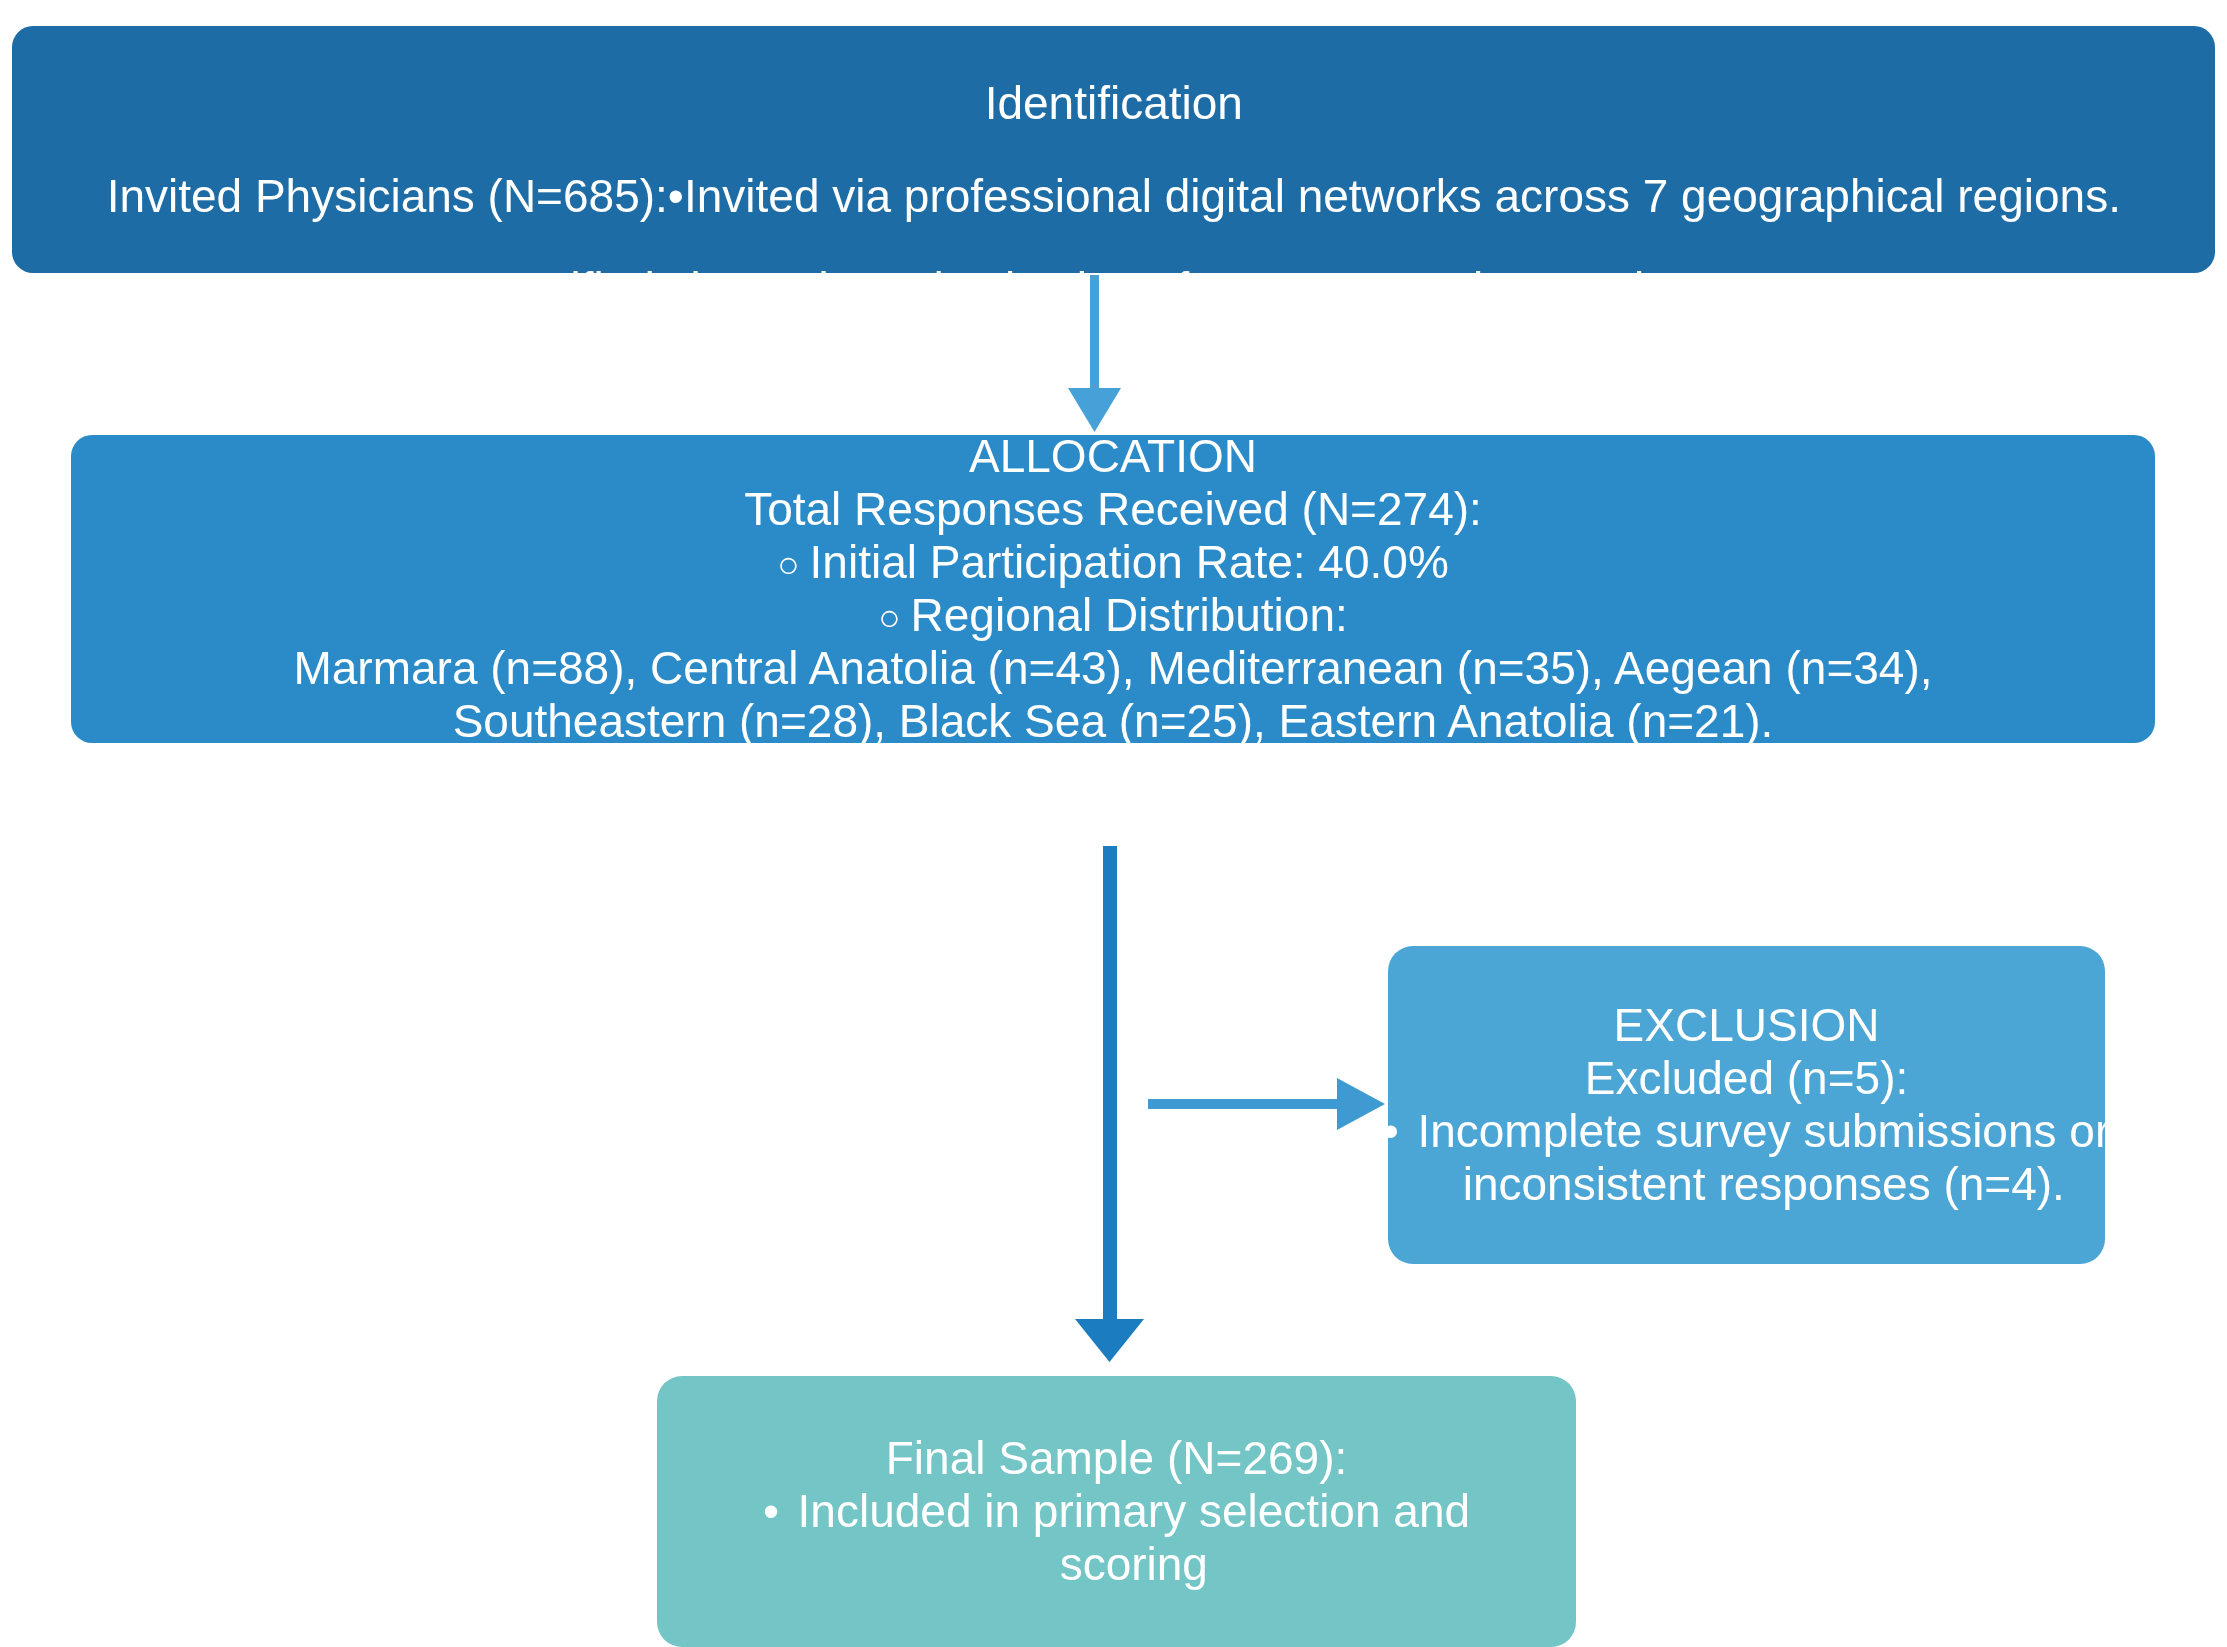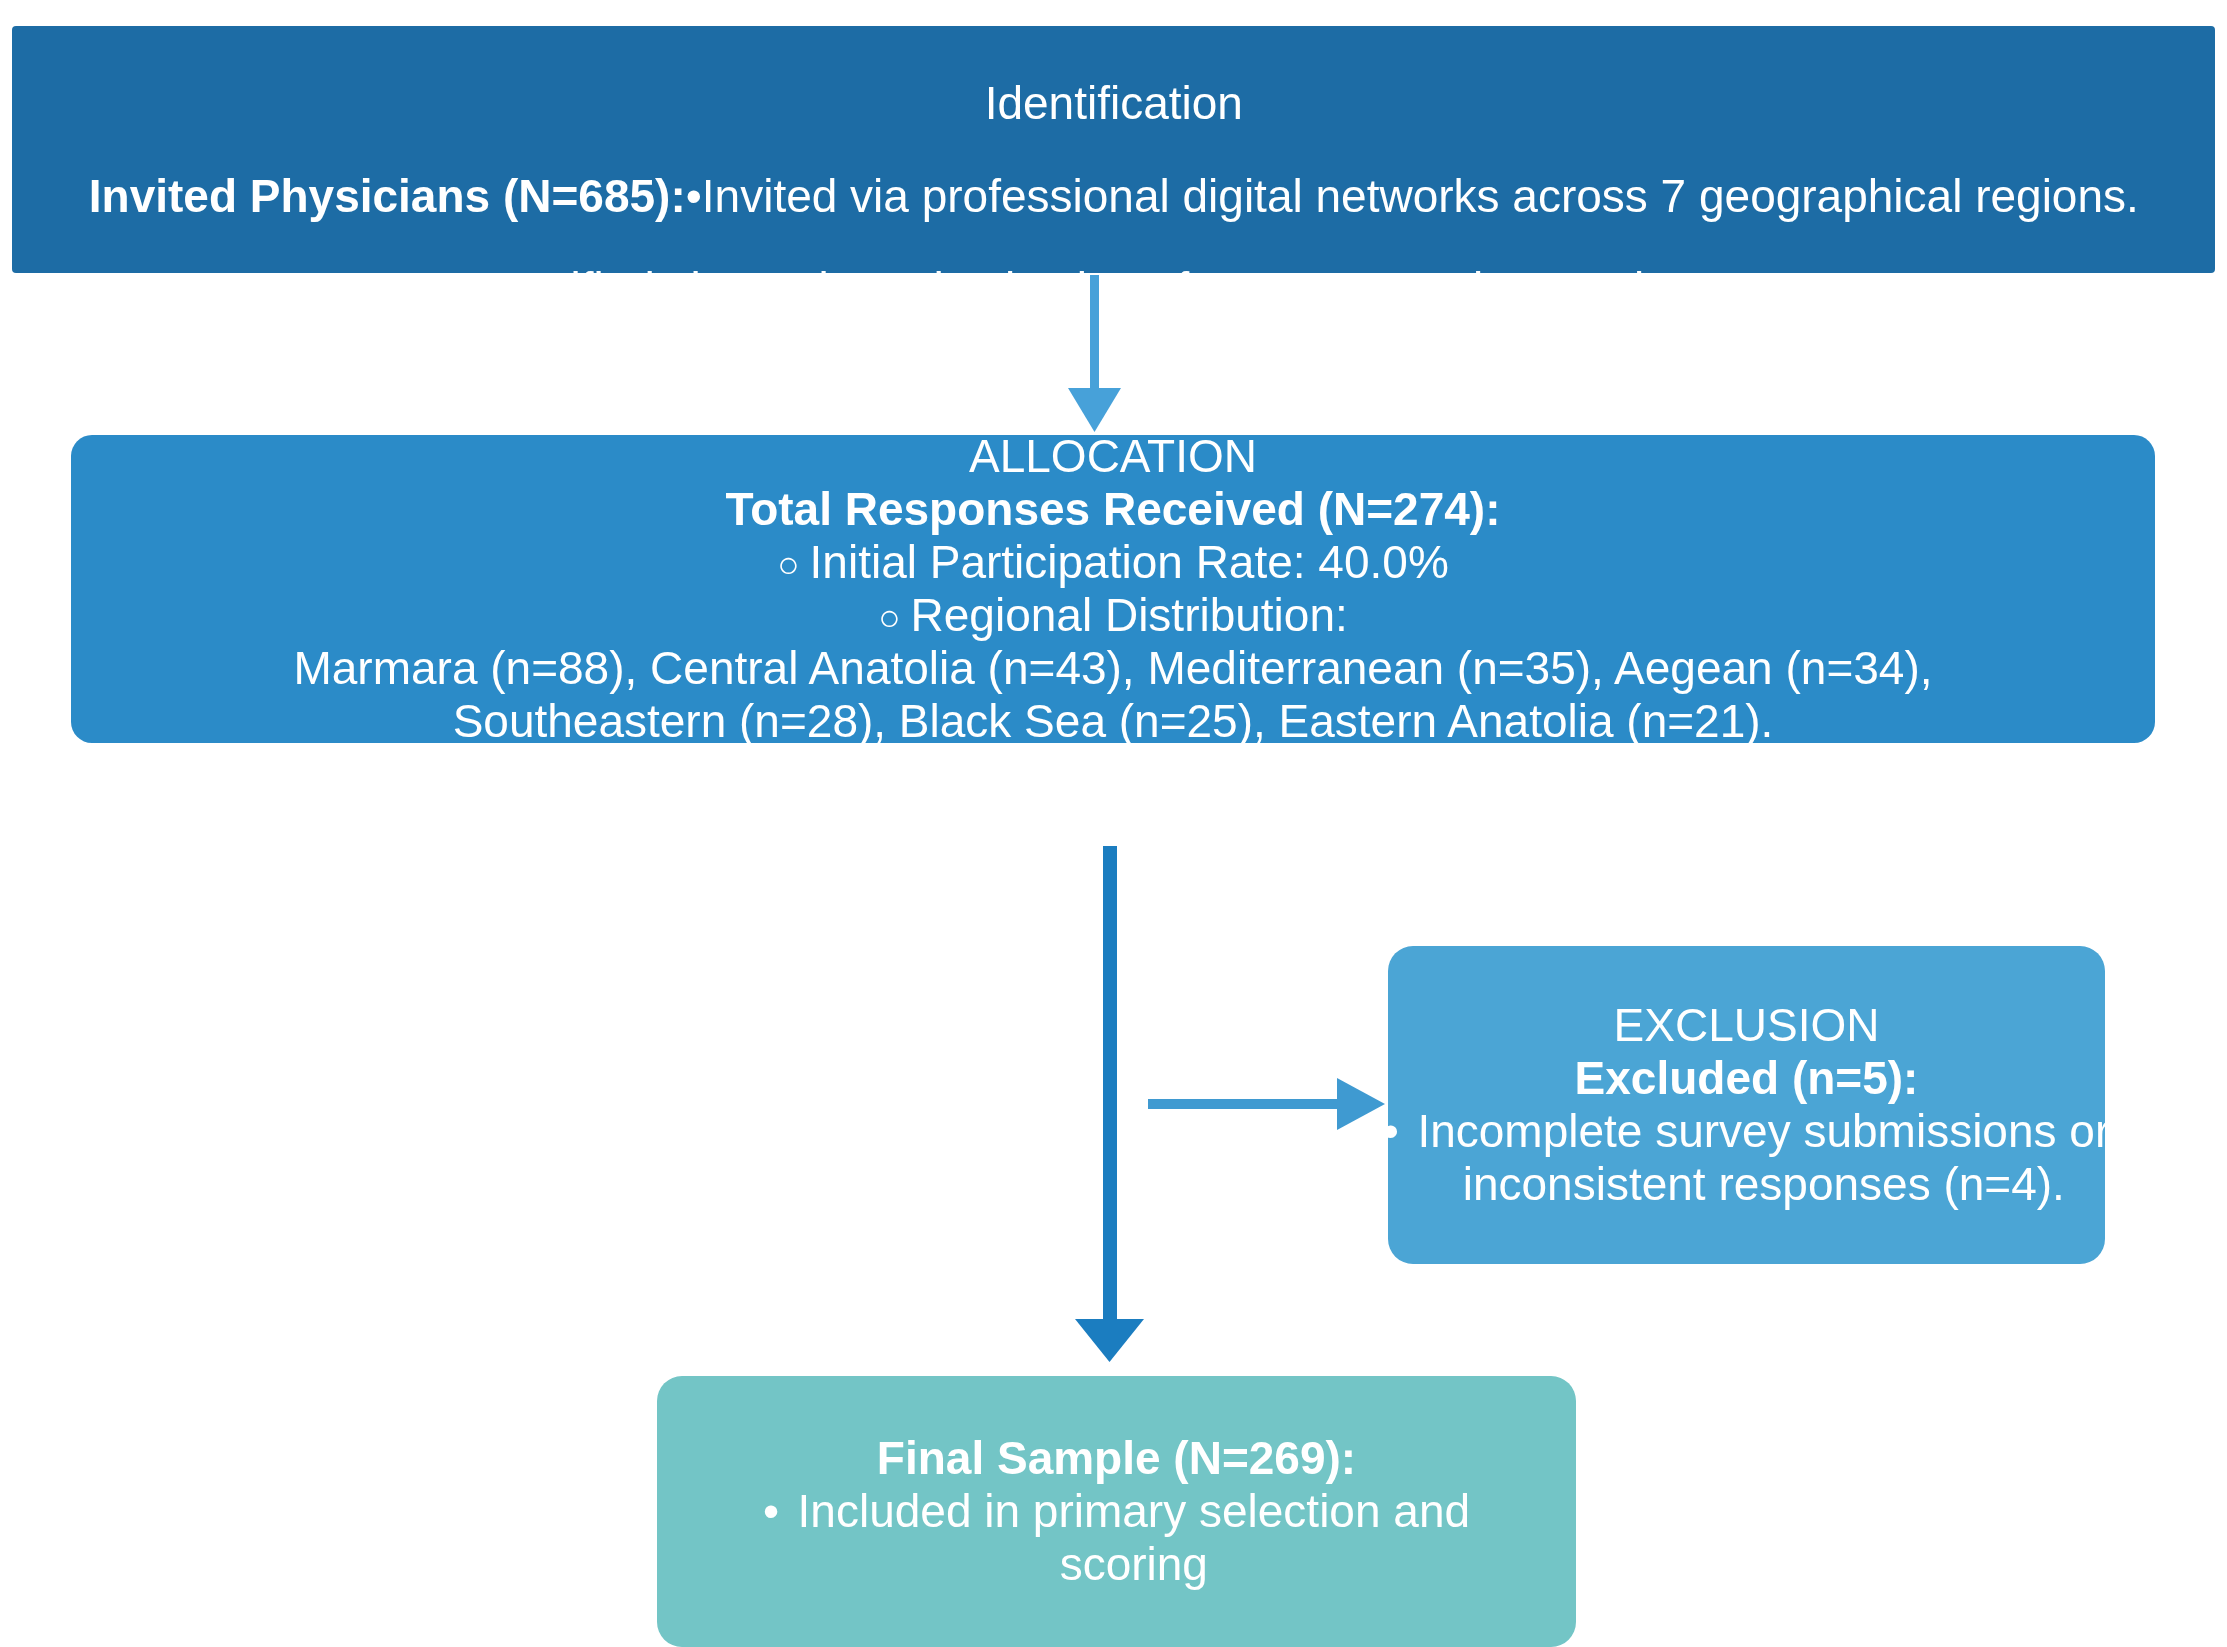--- a/index.html
+++ b/index.html
@@ -17,30 +17,30 @@
     display:flex;flex-direction:column;
     justify-content:center;align-items:center;
     text-align:center;
   }
   .line{
     font-size:46px;
     line-height:53px;
     height:53px;
     white-space:nowrap;
   }
-  .b{font-weight:700;}
+  .b{font-weight:400;}
   .li{display:flex;justify-content:center;align-items:flex-start;}
   .li .bullet{margin-right:18.5px;font-size:46px;line-height:53px;}
   .li .li-text{display:flex;flex-direction:column;align-items:center;}
   .ring{font-size:37px;vertical-align:0.6px;margin-right:10px;}
   .shaft{position:absolute;}
   .head-down{position:absolute;clip-path:polygon(0 0,100% 0,50% 100%);}
   .head-right{position:absolute;clip-path:polygon(0 0,100% 50%,0 100%);}
 
-  #box-enrollment{left:12.3px;top:26px;width:2203px;height:247px;border-radius:4px;gap:40px;}
+  #box-enrollment{left:12.3px;top:26px;width:2203px;height:247px;border-radius:21px;gap:40px;}
   #arrow1-shaft{left:1090px;top:275px;width:8.6px;height:113px;}
   #arrow1-head{left:1068px;top:388px;width:53px;height:44px;}
   #box-allocation{left:71px;top:435px;width:2084px;height:308px;border-radius:21px;}
   #arrow2-shaft{left:1103px;top:846px;width:13.6px;height:473px;}
   #arrow2-head{left:1075px;top:1319px;width:69px;height:43px;}
   #branch-shaft{left:1148px;top:1099px;width:189px;height:10px;}
   #branch-head{left:1337px;top:1078px;width:48px;height:52px;}
   #box-exclusion{left:1388px;top:946px;width:717px;height:318px;}
   #box-final{left:657px;top:1364px;width:919px;height:271px;}
 </style>

